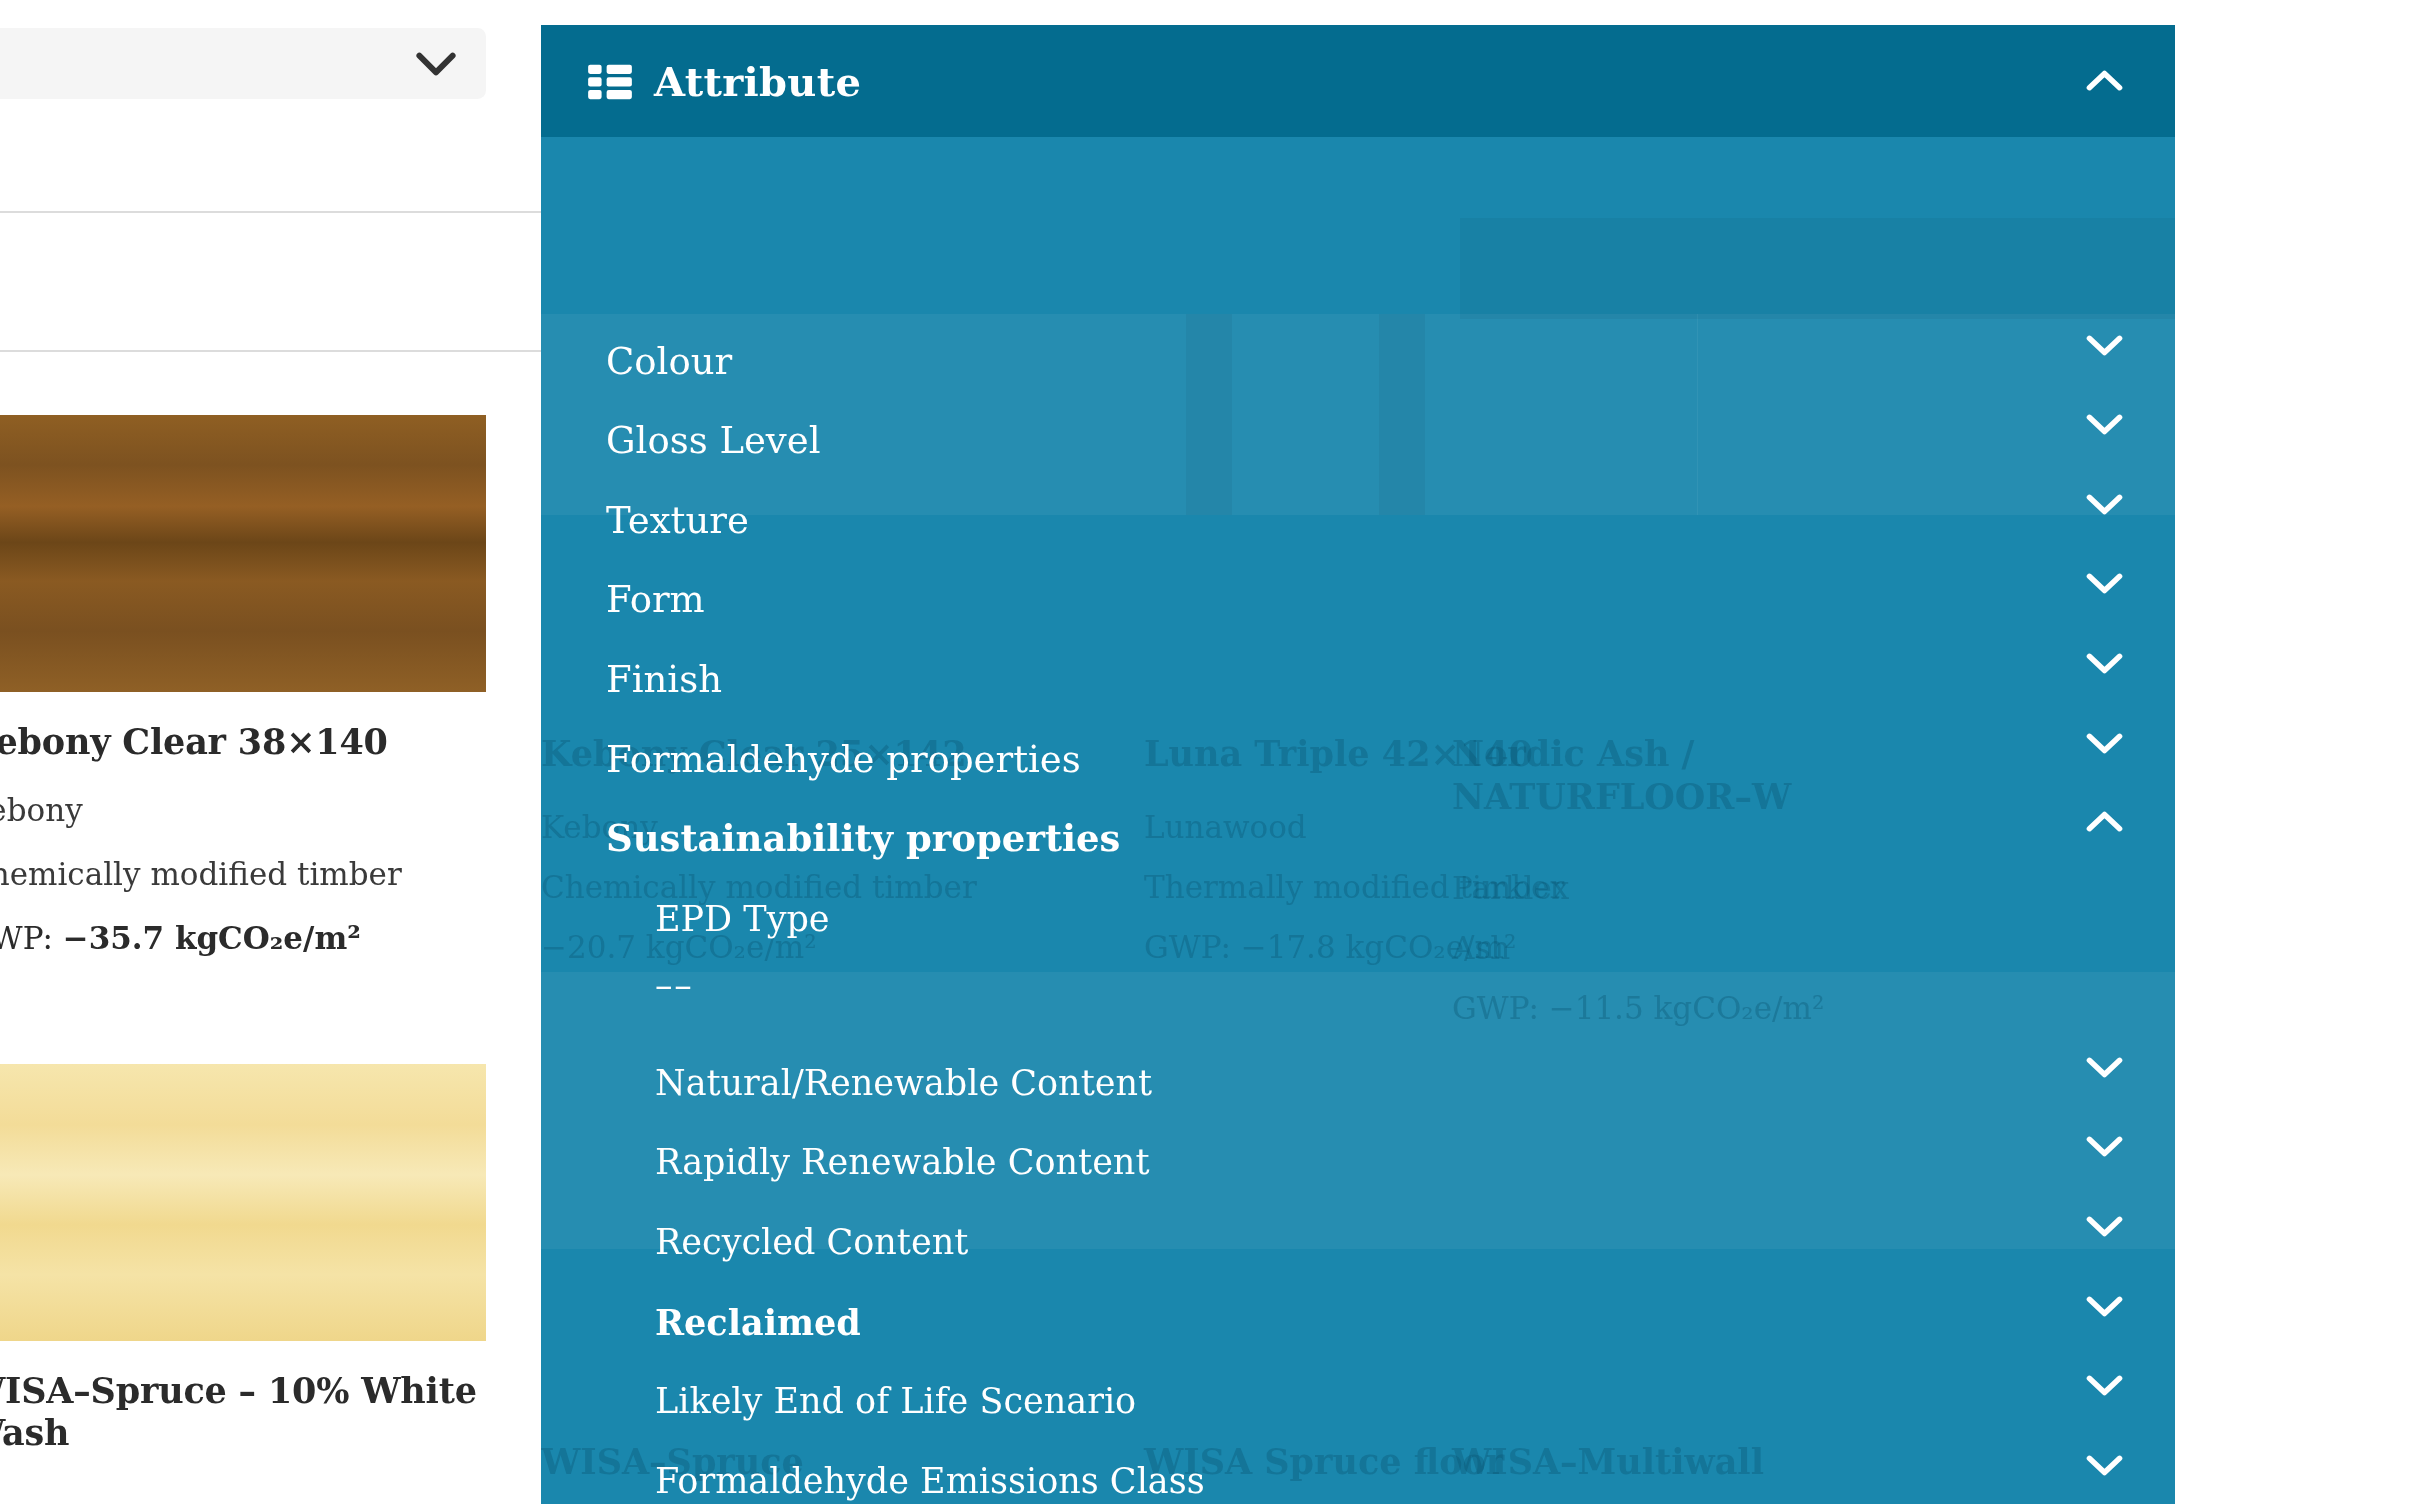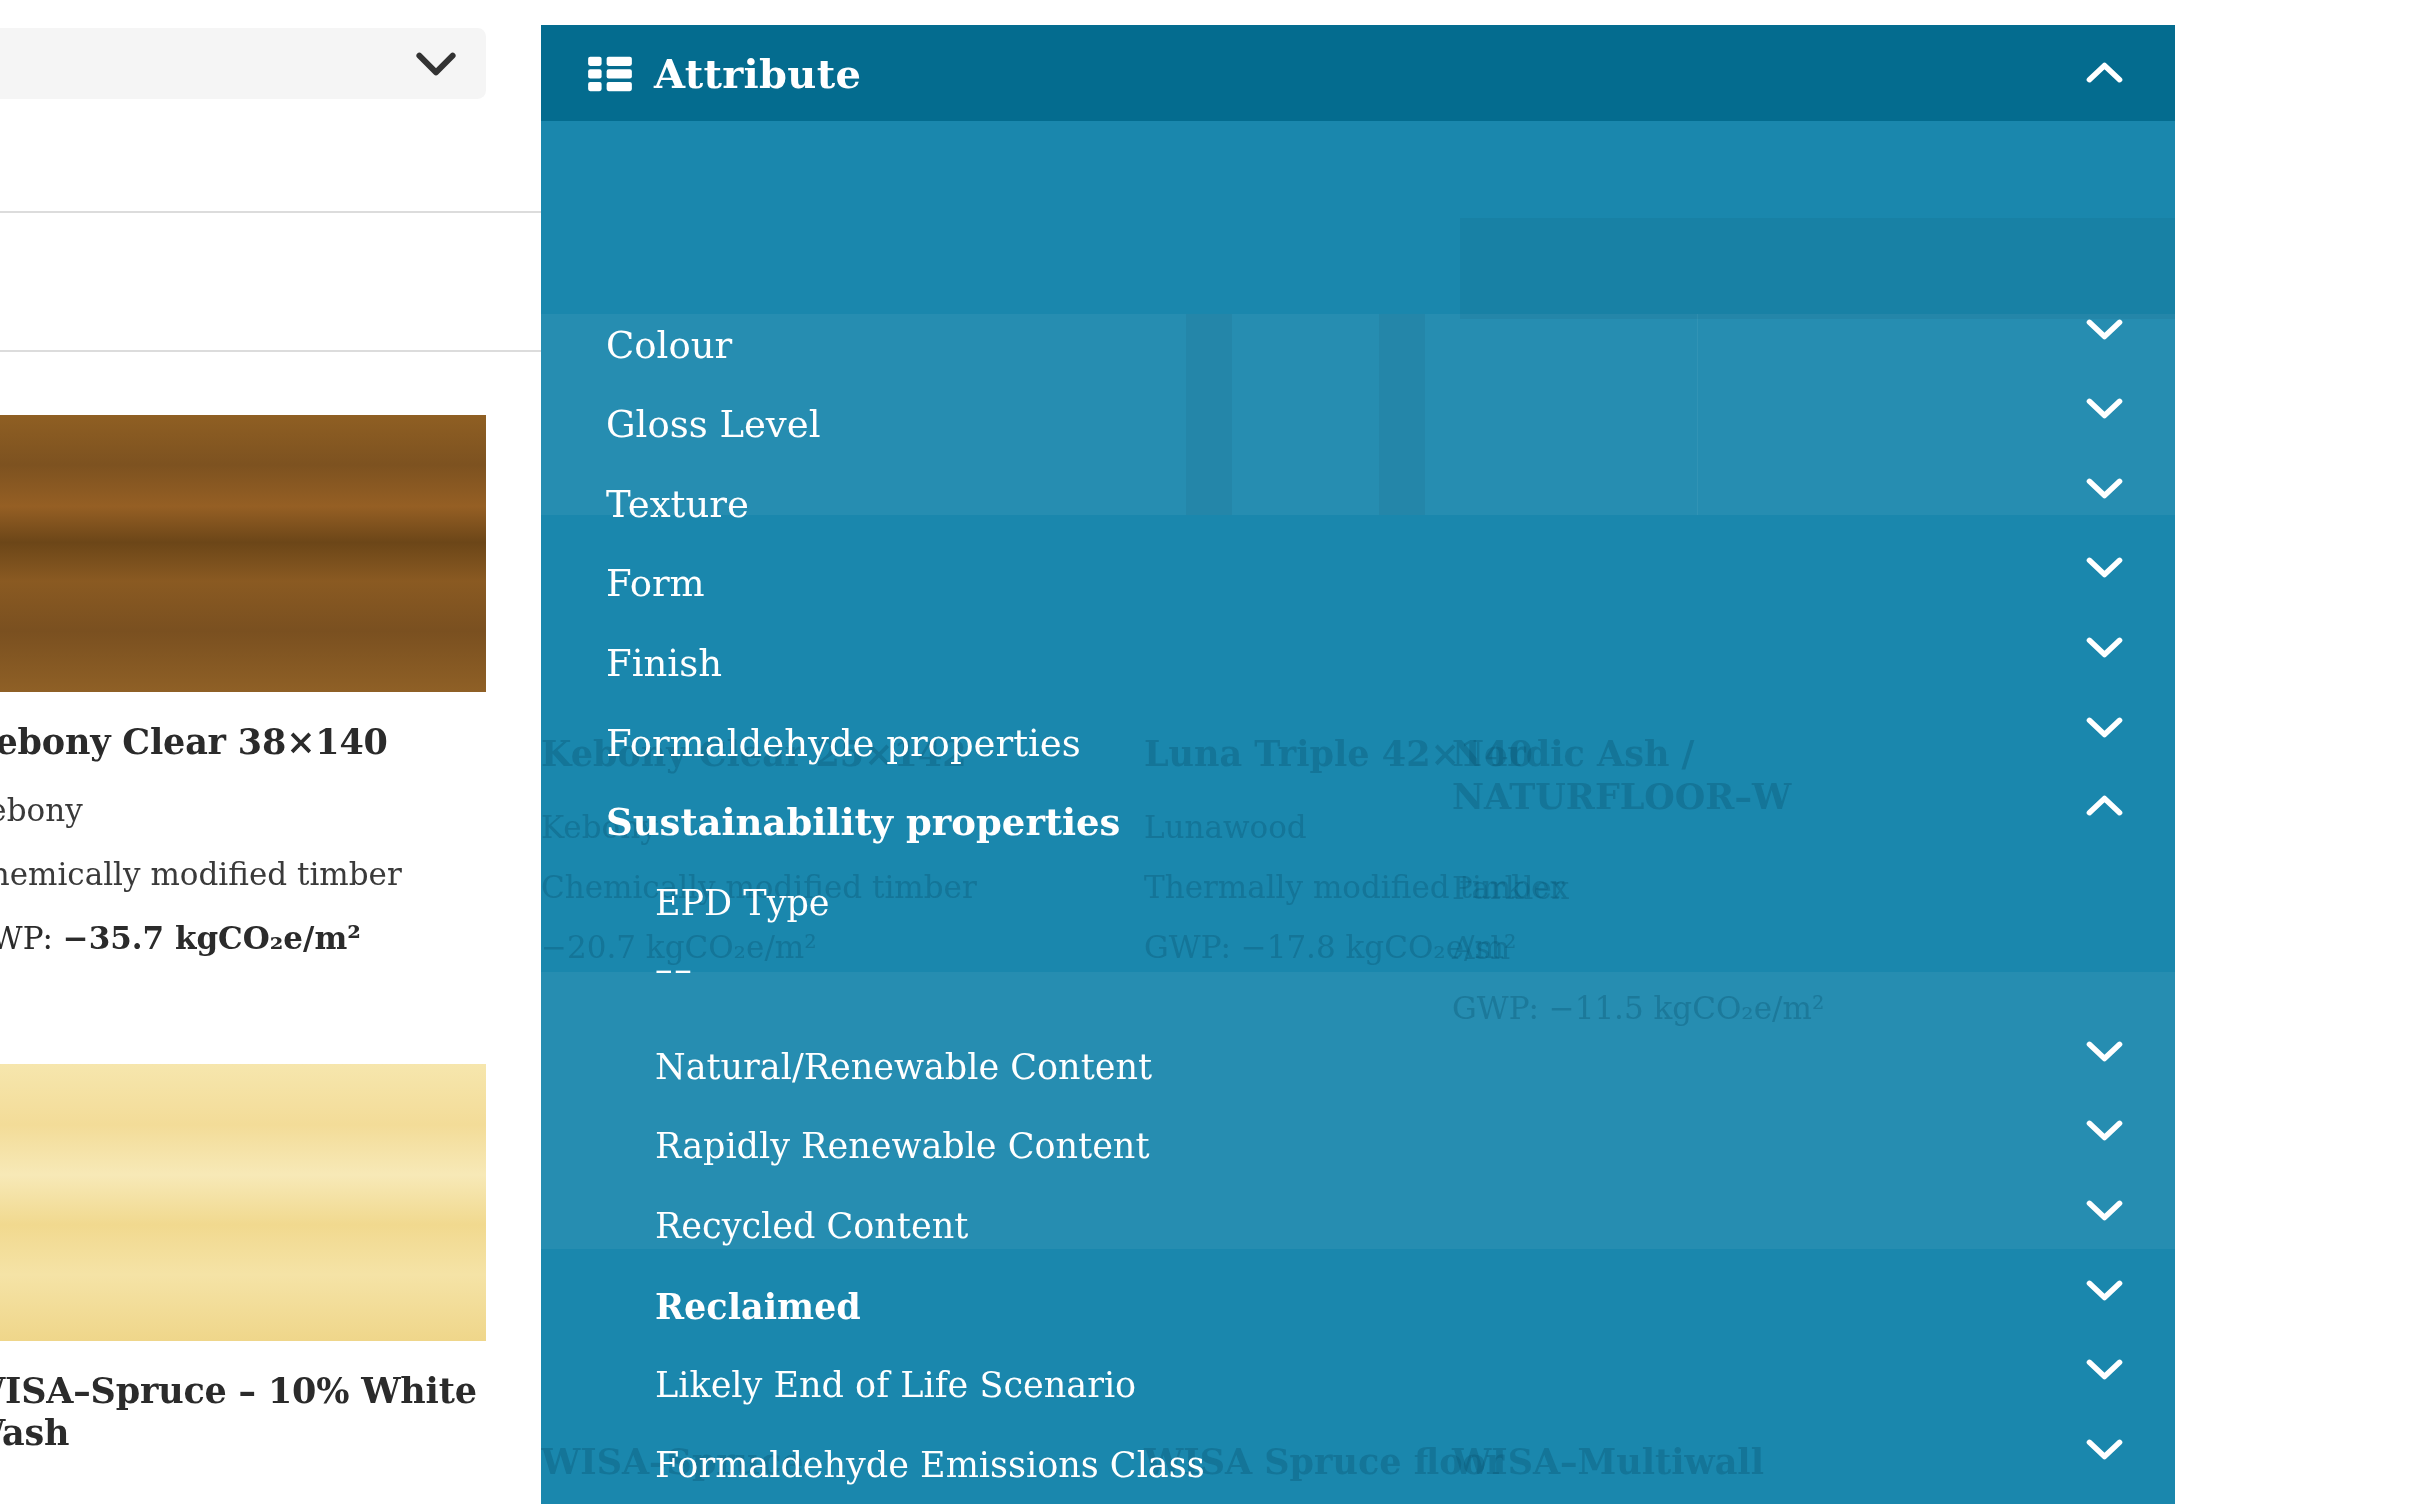--- a/index.html
+++ b/index.html
@@ -43,21 +43,21 @@
   .card .gwp  { font-size:31px; color:#2b2b2b; margin-top:27px; line-height:1.2; }
   .card .gwp b { font-weight:700; }
 
   
   .panel {
     position:absolute; left:541px; top:25px; width:1634px; height:1479px;
     background:#1a87ad; overflow:hidden;
     box-shadow: 0 0 0 0 rgba(0,0,0,0);
   }
   .panel-header {
-    position:relative; height:96px; background:#046c8f;
+    position:relative; height:112px; background:#046c8f;
     display:flex; align-items:center; padding:0 12px 0 47px;
   }
   .panel-header .list-icon { margin-right:22px; display:flex; }
   .panel-header .ptitle {
     font-size:40px; font-weight:700; color:#ffffff; letter-spacing:0.3px;
   }
   .panel-header .hchev { position:absolute; right:52px; top:50%; transform:translateY(-50%); }
 
   .panel-body { position:relative; }
 

